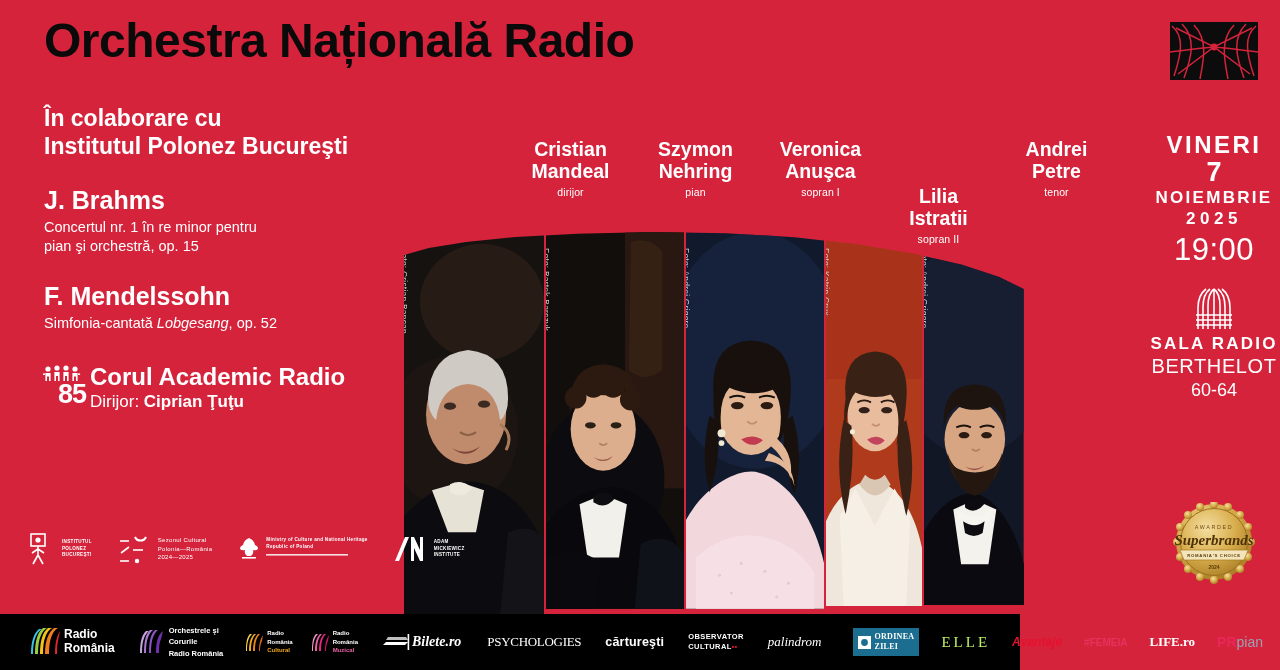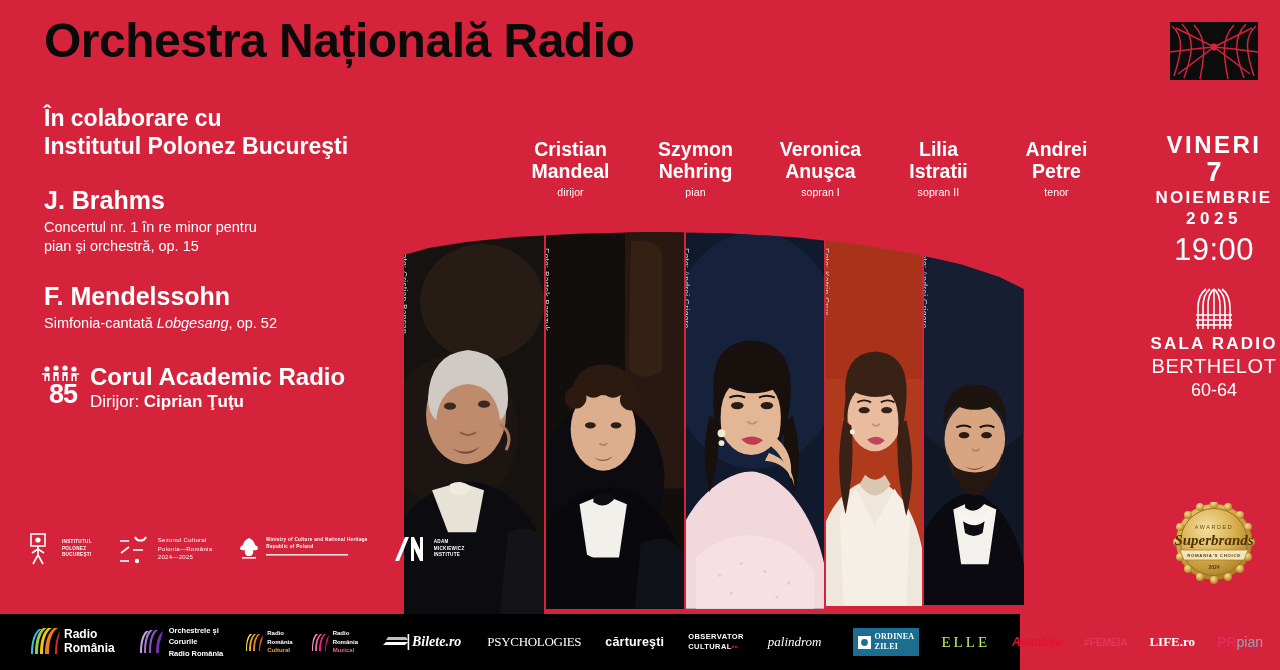--- a/index.html
+++ b/index.html
@@ -38,38 +38,38 @@
   .composer { font-size:25px; font-weight:bold; line-height:1.15; margin-bottom:3px; }
   .work { font-size:14.5px; line-height:1.32; font-weight:400; }
   .work i { font-style:italic; }
 
   .chorus-block {
     position:absolute; left:40px; top:364px;
     display:flex; align-items:flex-start;
   }
   .chorus-mark {
     width:46px; margin-right:4px; padding-top:1px;
-    text-align:center;
+    text-align:right;
   }
   .chorus-mark .figs { display:block; height:17px; }
   .chorus-mark .num {
     display:block; font-size:27px; font-weight:bold;
     line-height:0.95; letter-spacing:-1px;
   }
   .chorus-text .c-name { font-size:24px; font-weight:bold; line-height:1.1; }
   .chorus-text .c-cond { font-size:17px; line-height:1.25; margin-top:1px; }
   .chorus-text .c-cond b { font-weight:bold; }
 
   
   .performers {
     position:absolute; left:508px; top:139px;
     display:flex; gap:0;text-align:center;
   }
   .performer { width:125px; }
-  .performer.w-short { width:111px; }
+  .performer.w-short { width:111px;margin-top:47px; }
   .p-name { font-size:19.5px; font-weight:bold; line-height:1.12; }
   .p-role { font-size:10.5px; font-weight:400; margin-top:3px; letter-spacing:.1px; }
 
   
   .datecol {
     position:absolute; right:0px; top:132px; width:132px;
     text-align:center;
   }
   .d-day {
     font-size:24px; font-weight:bold; letter-spacing:2.5px; line-height:1.1;

